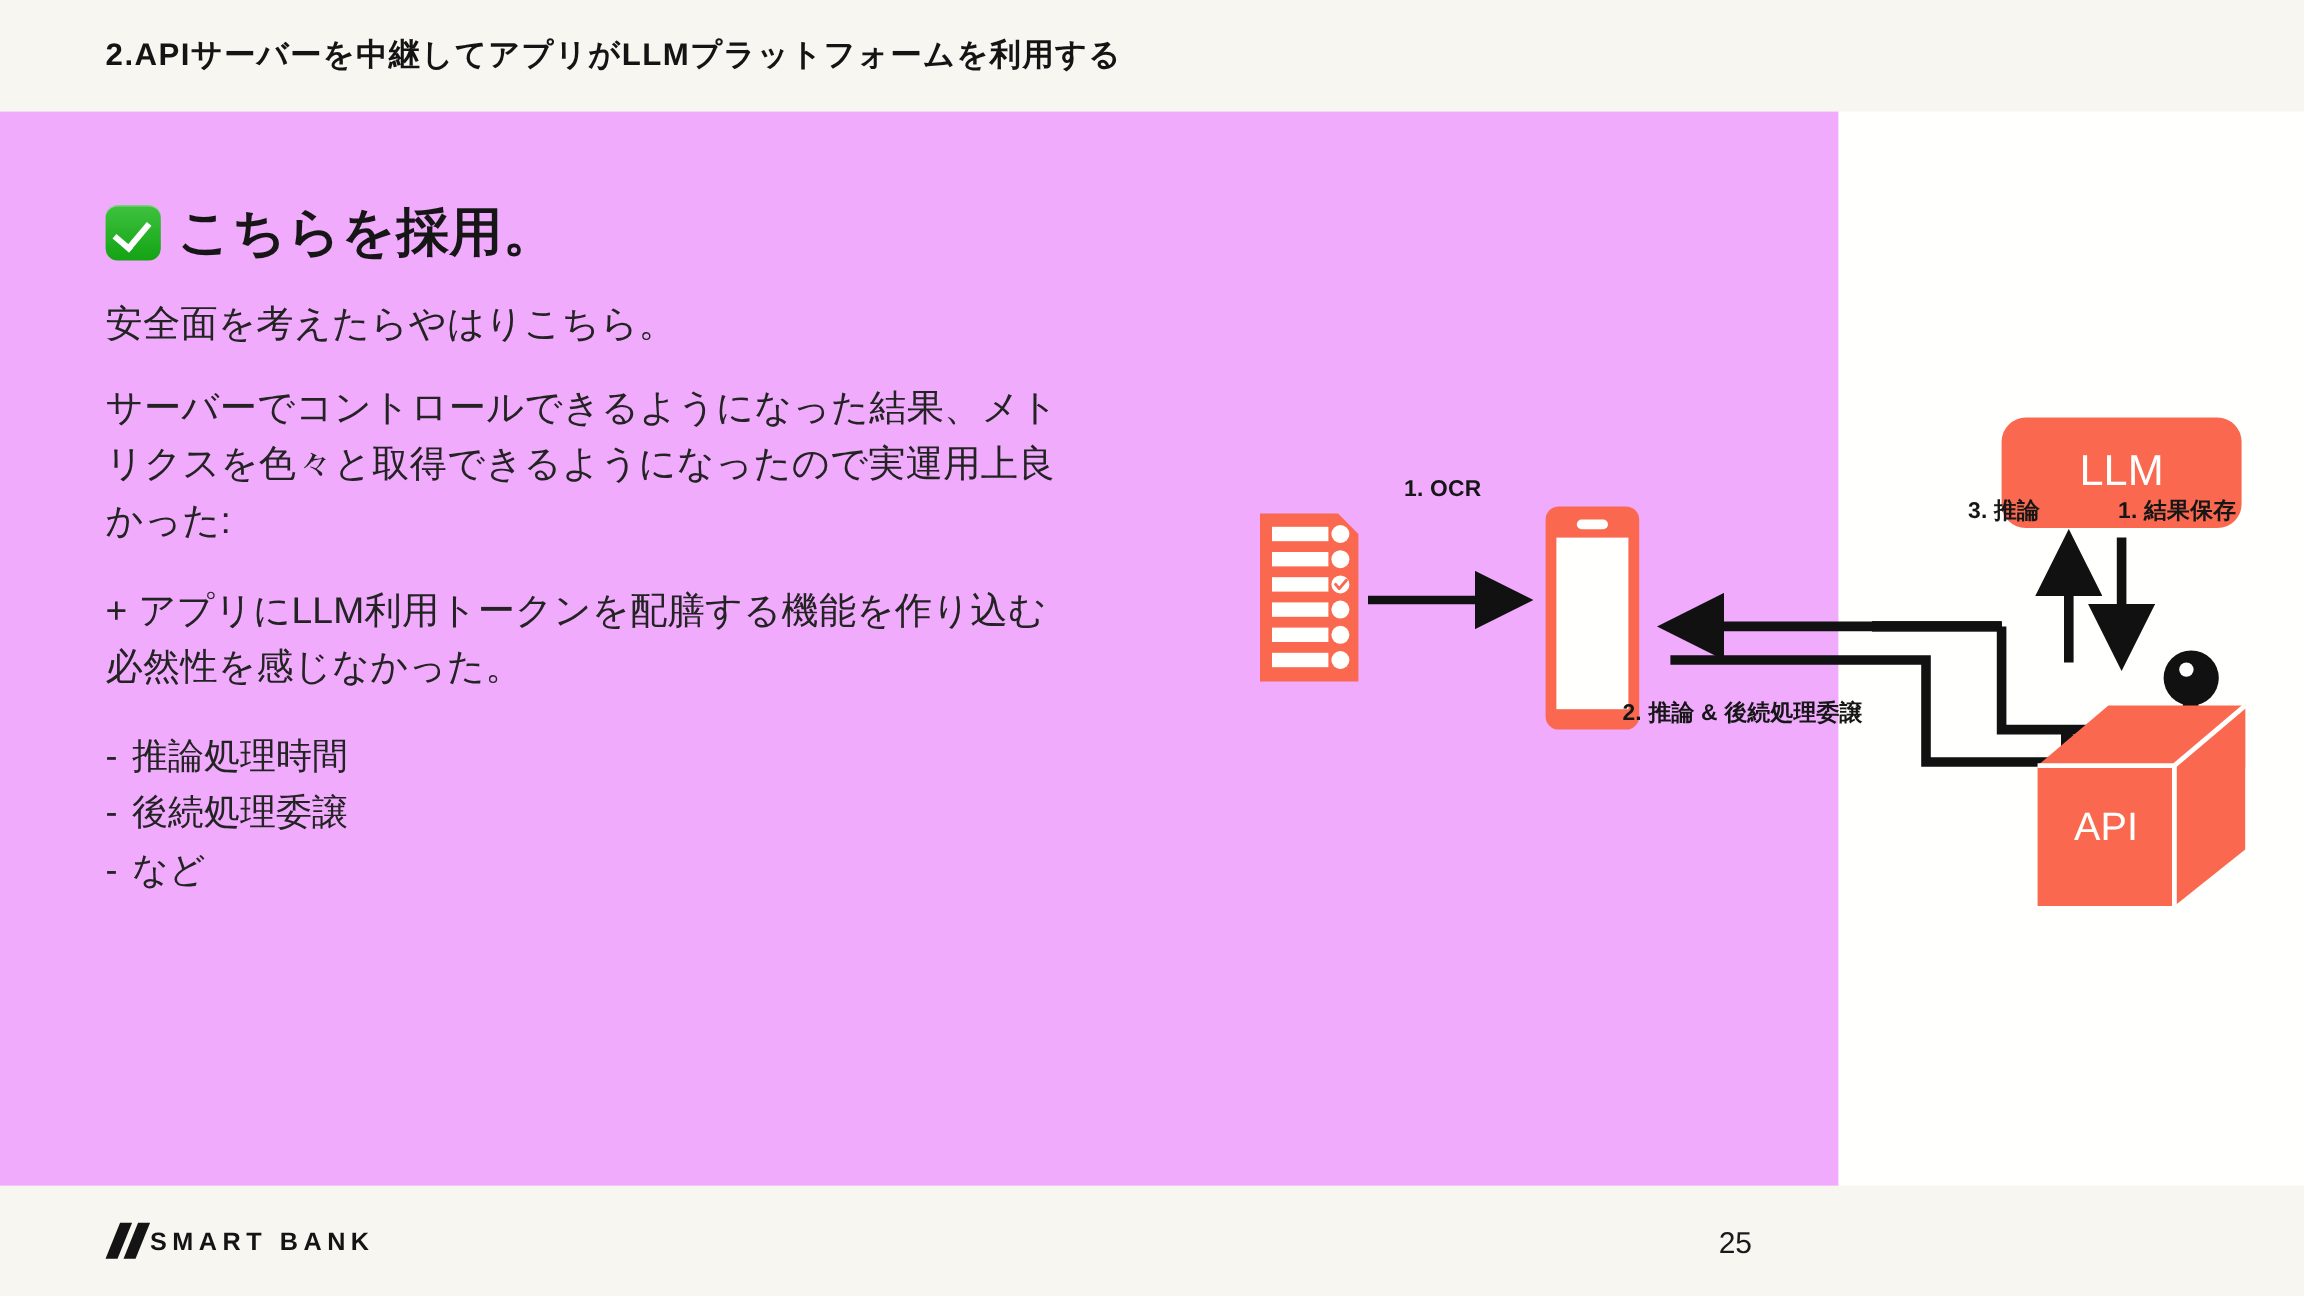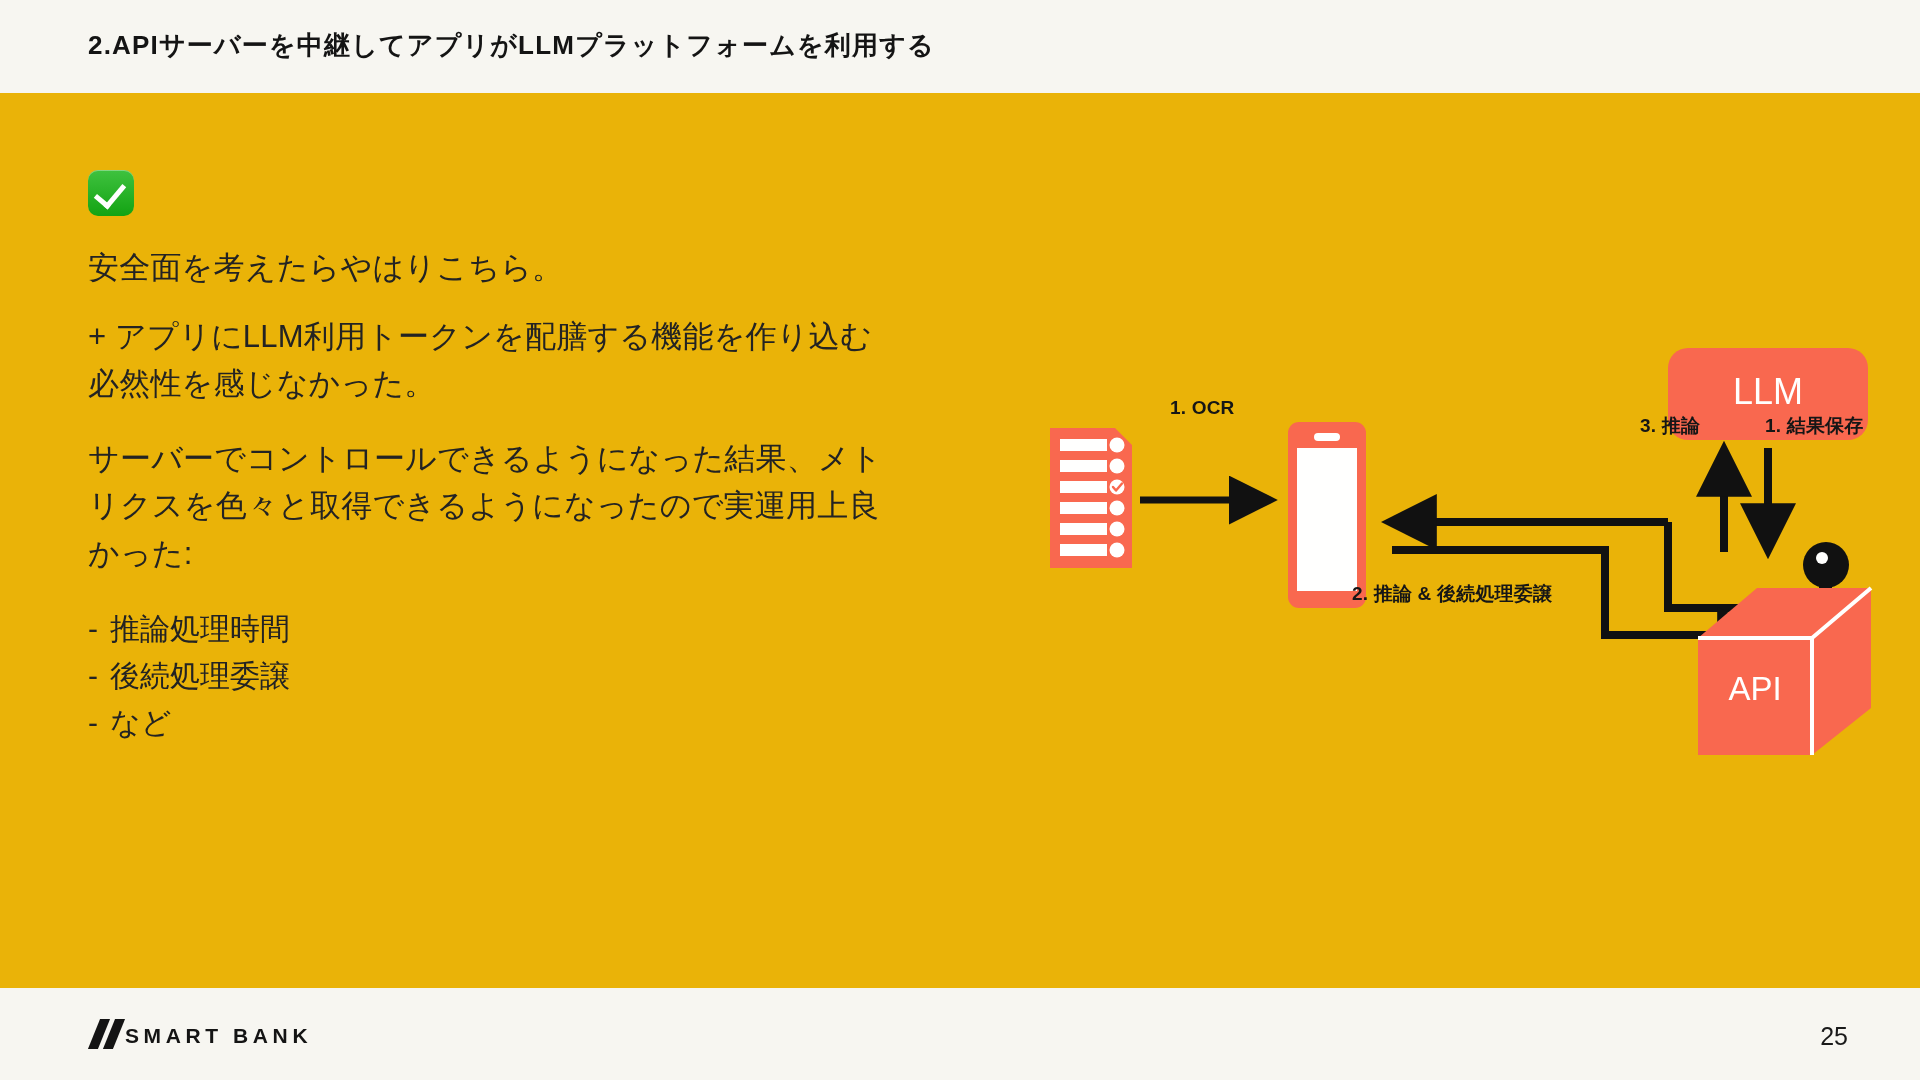--- a/index.html
+++ b/index.html
@@ -11,23 +11,23 @@
     width: 1920px;
     height: 1080px;
     overflow: hidden;
     background: #FFFFFE;
     font-family: "Liberation Sans", "DejaVu Sans", sans-serif;
     -webkit-font-smoothing: antialiased;
   }
 
   .slide {
     position: relative;
-    width: 1920px;
+    width: 1532px;
     height: 1080px;
-    background: #eab308;
+    background: #f0abfc;
   }
 
   
   .header-band {
     position: absolute;
     left: 0;
     top: 0;
     width: 1920px;
     height: 93px;
     background: #F7F6F1;
@@ -188,27 +188,28 @@
 
 <div class="slide">
 
   <div class="header-band"></div>
   <div class="header-title">2.APIサーバーを中継してアプリがLLMプラットフォームを利用する</div>
 
   <div class="left-col">
 
     <div class="adopt-heading">
       <span class="check-emoji"></span>
+      <span class="adopt-text">こちらを採用。</span>
     </div>
 
     <p class="para tight">安全面を考えたらやはりこちら。</p>
 
+    <p class="para">サーバーでコントロールできるようになった結果、メトリクスを色々と取得できるようになったので実運用上良かった:</p>
+
     <p class="para">+ アプリにLLM利用トークンを配膳する機能を作り込む必然性を感じなかった。</p>
-
-    <p class="para">サーバーでコントロールできるようになった結果、メトリクスを色々と取得できるようになったので実運用上良かった:</p>
 
     <ul class="bullet-list">
       <li>
         <span class="dash">-</span>
         <span>推論処理時間</span>
       </li>
       <li>
         <span class="dash">-</span>
         <span>後続処理委譲</span>
       </li>

